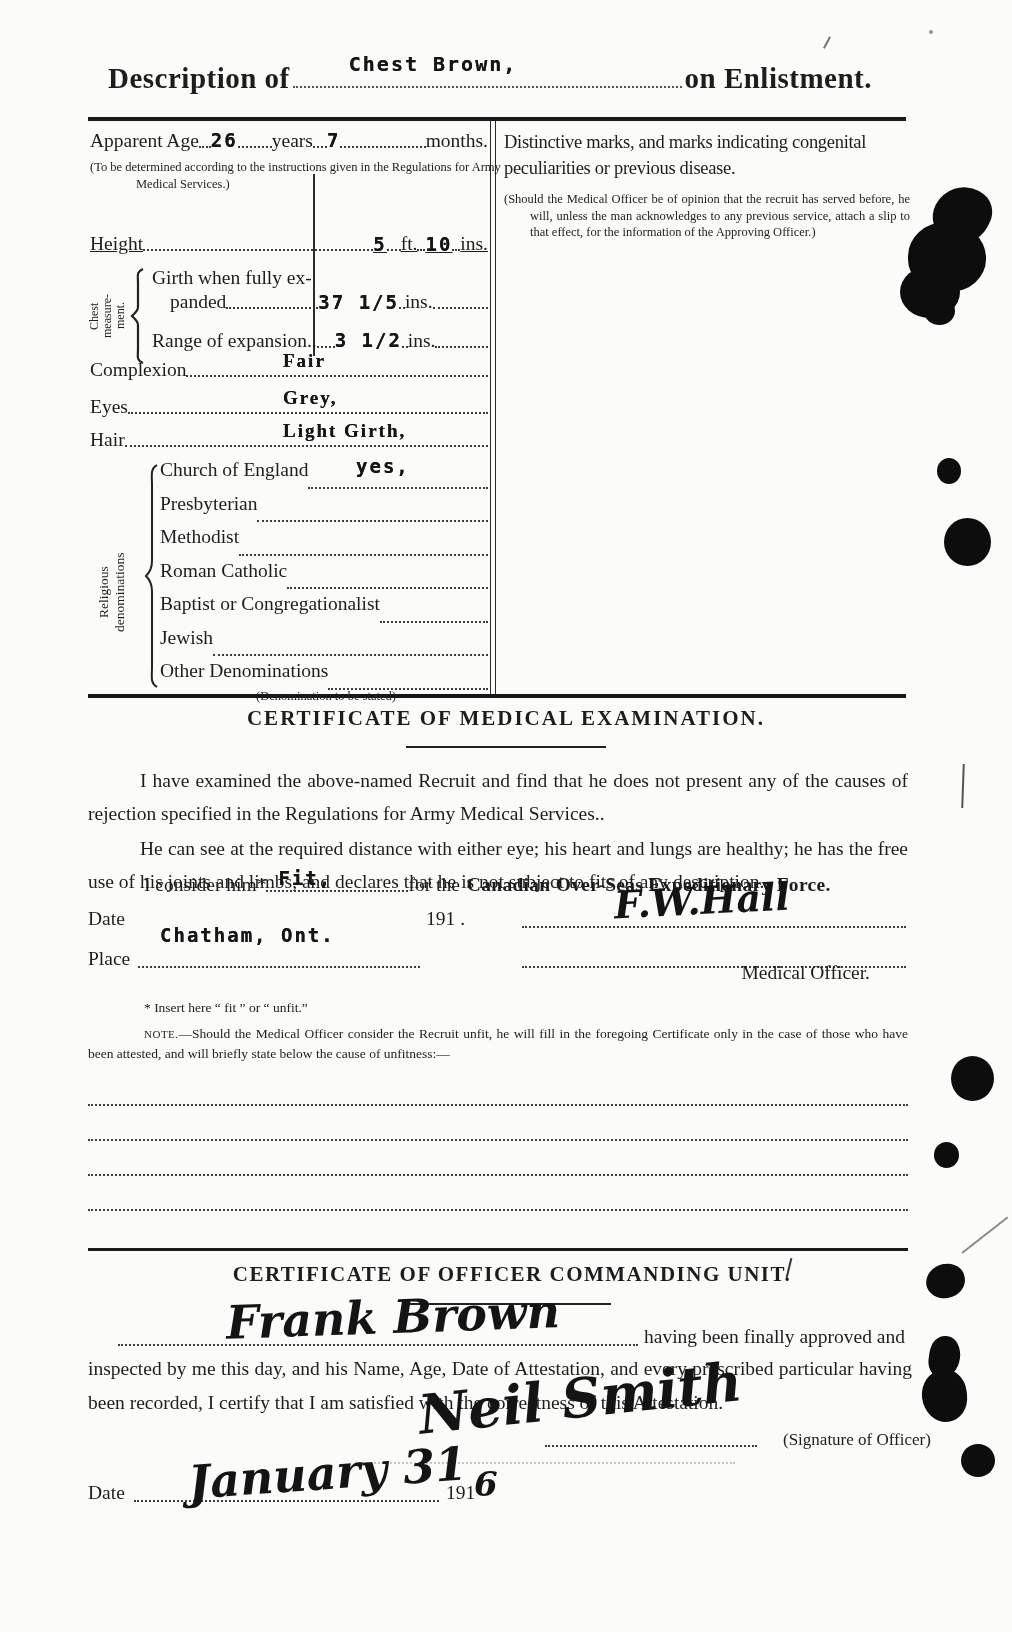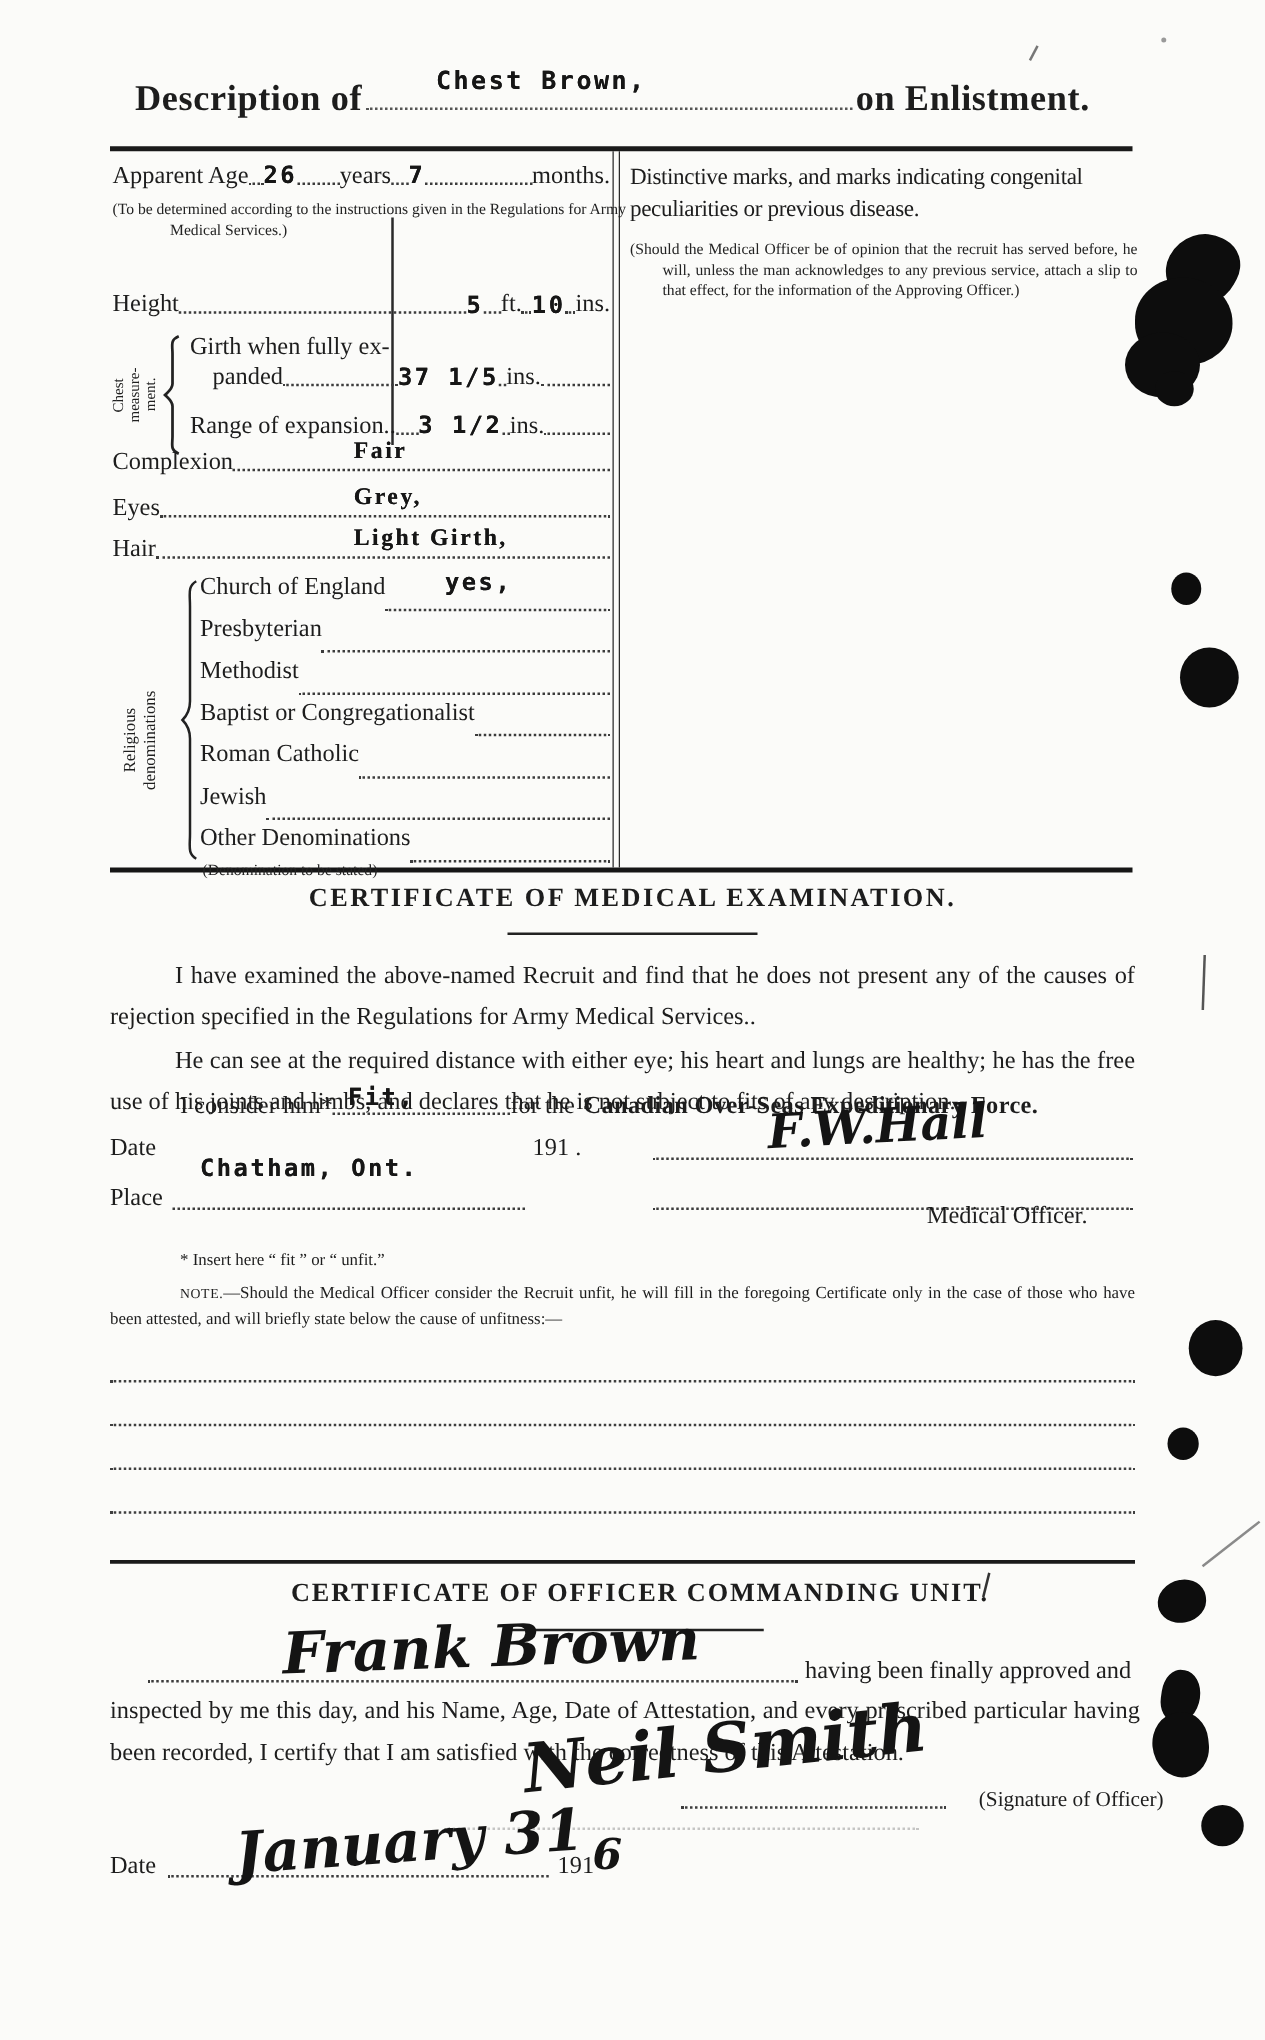--- a/index.html
+++ b/index.html
@@ -26,35 +26,35 @@
 
   
   .box{position:absolute;left:88px;top:117px;width:818px;height:573px;
        border-top:4px solid #1a1a1a;border-bottom:4px solid #161616;}
   .box-divider{position:absolute;left:402px;top:0;height:100%;width:4px;
        border-left:1.5px solid #2a2a2a;border-right:1.5px solid #2a2a2a;}
   .lbl{font-size:19.5px;white-space:nowrap;}
   .age-row{position:absolute;left:2px;top:8px;width:398px;display:flex;align-items:baseline;}
   .age-note{position:absolute;left:2px;top:38px;width:392px;padding-left:46px;text-indent:-46px;}
   .vline-sep{position:absolute;left:225px;top:53px;height:182px;width:1.5px;background:#2a2a2a;}
-  .height-row{position:absolute;left:2px;top:112px;width:398px;display:flex;align-items:center;}
+  .height-row{position:absolute;left:2px;top:112px;width:398px;display:flex;align-items:center;text-decoration:underline;}
   .chest{position:absolute;left:2px;top:146px;width:398px;height:100px;}
   .chest-side{position:absolute;left:-2px;top:4px;height:90px;font-size:12px;line-height:13px;}
   .brace{position:absolute;}
   .girth1{position:absolute;left:62px;top:0;font-size:19.5px;}
   .girth2{position:absolute;left:62px;top:24px;width:336px;display:flex;align-items:flex-start;}
   .range-row{position:absolute;left:62px;top:62px;width:336px;display:flex;align-items:baseline;}
   .fieldrow{position:absolute;left:2px;width:398px;display:flex;align-items:baseline;}
   .row-over{position:absolute;left:193px;top:-9px;font-family:Liberation Serif, serif;}
   .religion{position:absolute;left:2px;top:338px;width:398px;height:230px;}
   .rel-side{position:absolute;left:6px;top:58px;height:150px;font-size:13.5px;line-height:16px;}
   .rel-items{position:absolute;left:70px;top:0;width:328px;}
   .rel-row{position:relative;display:flex;align-items:baseline;height:33.5px;}
   .rel-over{position:absolute;left:196px;top:-4px;}
-  .denom-note{position:relative;top:-6px;left:2px;}
+  .denom-note{position:relative;top:-6px;left:2px;text-align:center;}
 
   
   .marks-head{position:absolute;left:416px;top:8px;width:392px;font-size:18.5px;
               letter-spacing:-.3px;line-height:26px;}
   .marks-note{position:absolute;left:416px;top:70px;width:380px;padding-left:26px;
               text-indent:-26px;text-align:justify;}
 
   
   .med-heading,.oc-heading{position:absolute;left:0;right:0;text-align:center;
         font-size:21px;font-weight:bold;letter-spacing:2px;white-space:nowrap;}
@@ -190,25 +190,25 @@
         </div>
         <div class="rel-row lbl">
           <span>Presbyterian</span>
           <span class="lead"></span>
         </div>
         <div class="rel-row lbl">
           <span>Methodist</span>
           <span class="lead"></span>
         </div>
         <div class="rel-row lbl">
+          <span>Roman Catholic</span>
+          <span class="lead"></span>
+        </div>
+        <div class="rel-row lbl">
           <span>Baptist or Congregationalist</span>
-          <span class="lead"></span>
-        </div>
-        <div class="rel-row lbl">
-          <span>Roman Catholic</span>
           <span class="lead"></span>
         </div>
         <div class="rel-row lbl">
           <span>Jewish</span>
           <span class="lead"></span>
         </div>
         <div class="rel-row lbl">
           <span>Other Denominations</span>
           <span class="lead"></span>
         </div>

